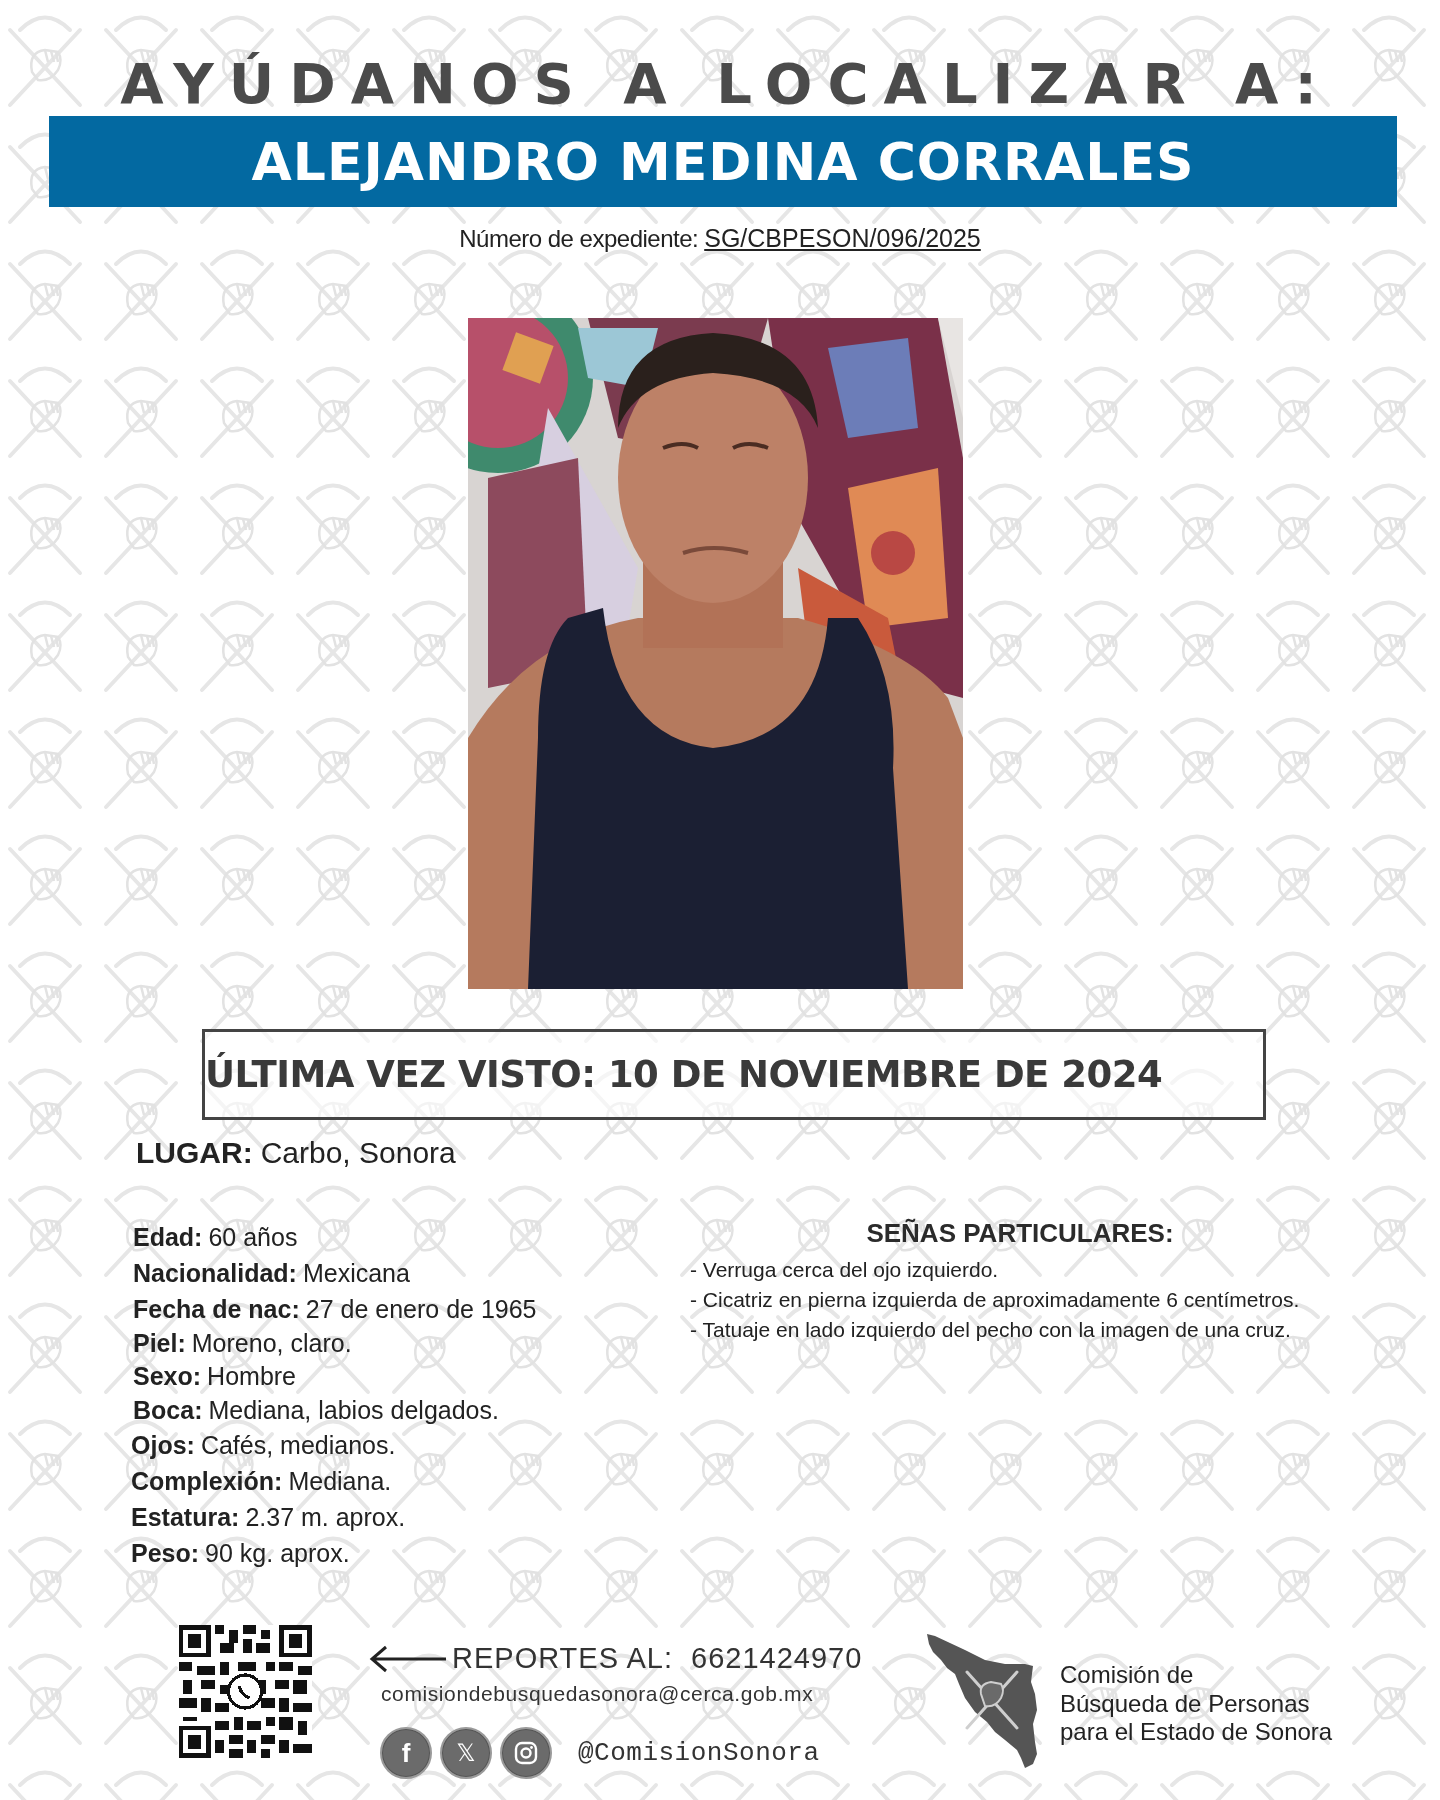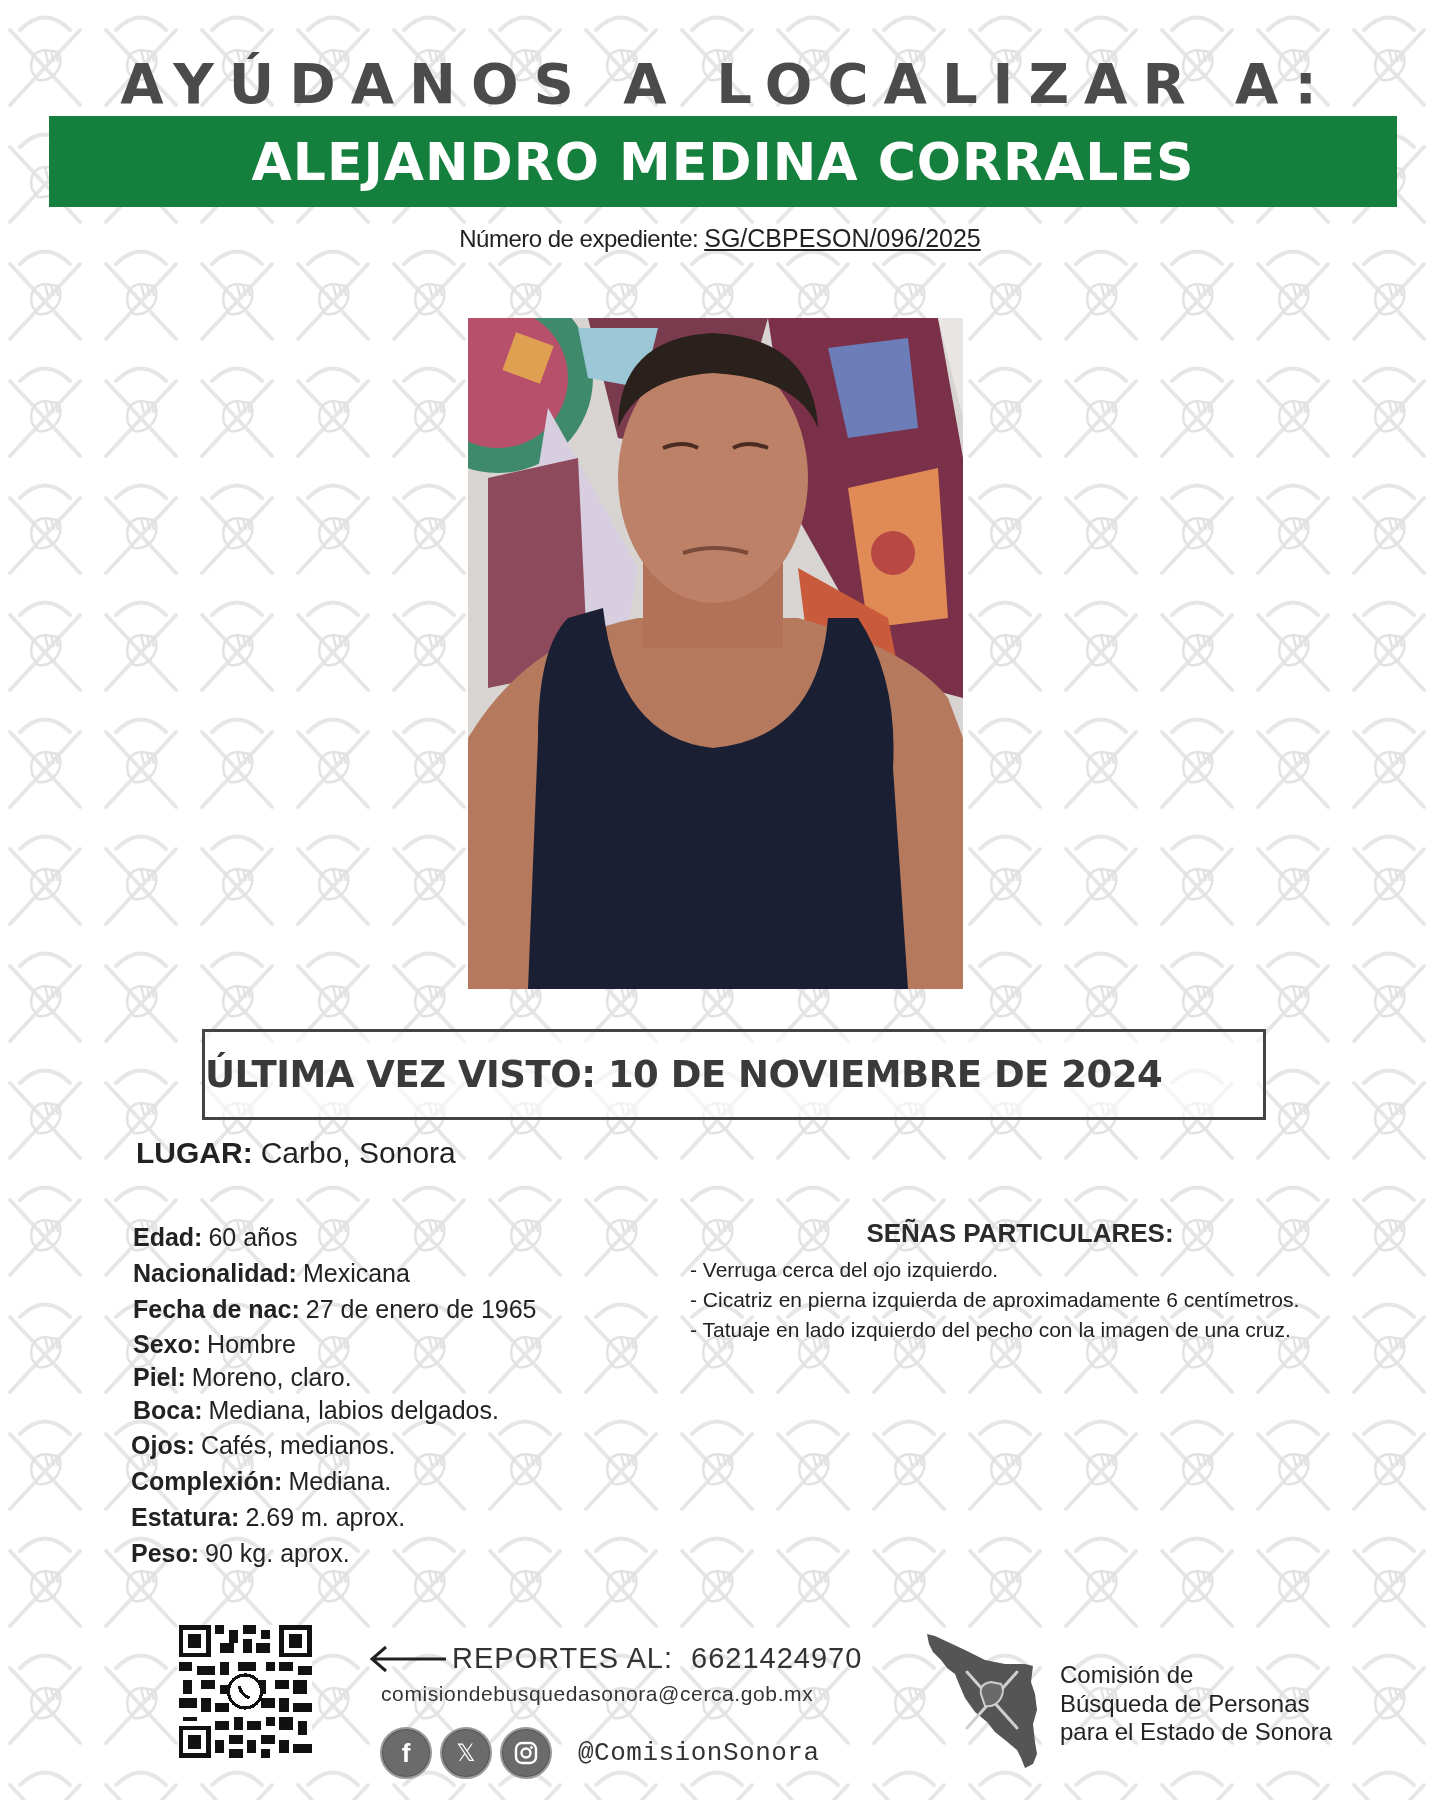--- a/index.html
+++ b/index.html
@@ -15,21 +15,21 @@
   .abs { position: absolute; z-index: 1; }
 
   .title {
     left: 0; width: 1440px; top: 52px; text-align: center;
     font-family: "DejaVu Sans", sans-serif; font-weight: bold;
     font-size: 56px; letter-spacing: 15px; color: #4b4b4b; line-height: 64px;
     padding-left: 6px;
   }
   .name-bar {
     left: 49px; top: 116px; width: 1348px; height: 91px;
-    background: #15803d; display: flex; align-items: center; justify-content: center;
+    background: #0369a1; display: flex; align-items: center; justify-content: center;
   }
   .name-bar span {
     font-family: "DejaVu Sans", sans-serif; font-weight: bold;
     font-size: 52px; color: #ffffff; letter-spacing: 1px;
   }
   .expediente {
     left: 0; width: 1440px; top: 224px; text-align: center; font-size: 24px; color: #222;
   }
   .expediente .lbl { font-weight: normal; letter-spacing: -0.5px; }
   .expediente .val { margin-left: 6px; font-size: 25px; text-decoration: underline; }
@@ -149,26 +149,26 @@
 </div>
 
 <div class="abs lugar">
   <span class="lbl">LUGAR:</span><span class="val">Carbo, Sonora</span>
 </div>
 
 <div class="abs details">
   <div class="row"><span class="lbl">Edad:</span><span class="val">60 años</span></div>
   <div class="row"><span class="lbl">Nacionalidad:</span><span class="val">Mexicana</span></div>
   <div class="row"><span class="lbl">Fecha de nac:</span><span class="val">27 de enero de 1965</span></div>
+  <div class="row" style="height:32px;line-height:32px"><span class="lbl">Piel:</span><span class="val">Moreno, claro.</span></div>
   <div class="row" style="height:34px;line-height:34px"><span class="lbl">Sexo:</span><span class="val">Hombre</span></div>
-  <div class="row" style="height:32px;line-height:32px"><span class="lbl">Piel:</span><span class="val">Moreno, claro.</span></div>
   <div class="row" style="height:34px;line-height:34px"><span class="lbl">Boca:</span><span class="val">Mediana, labios delgados.</span></div>
   <div class="row" style="margin-left:-2px"><span class="lbl">Ojos:</span><span class="val">Cafés, medianos.</span></div>
   <div class="row" style="margin-left:-2px"><span class="lbl">Complexión:</span><span class="val">Mediana.</span></div>
-  <div class="row" style="margin-left:-2px"><span class="lbl">Estatura:</span><span class="val">2.69 m. aprox.</span></div>
+  <div class="row" style="margin-left:-2px"><span class="lbl">Estatura:</span><span class="val">2.37 m. aprox.</span></div>
   <div class="row" style="margin-left:-2px"><span class="lbl">Peso:</span><span class="val">90 kg. aprox.</span></div>
 </div>
 
 <div class="abs senas">
   <div class="heading">SEÑAS PARTICULARES:</div>
   <div class="item">- Verruga cerca del ojo izquierdo.</div>
   <div class="item">- Cicatriz en pierna izquierda de aproximadamente 6 centímetros.</div>
   <div class="item">- Tatuaje en lado izquierdo del pecho con la imagen de una cruz.</div>
 </div>
 

